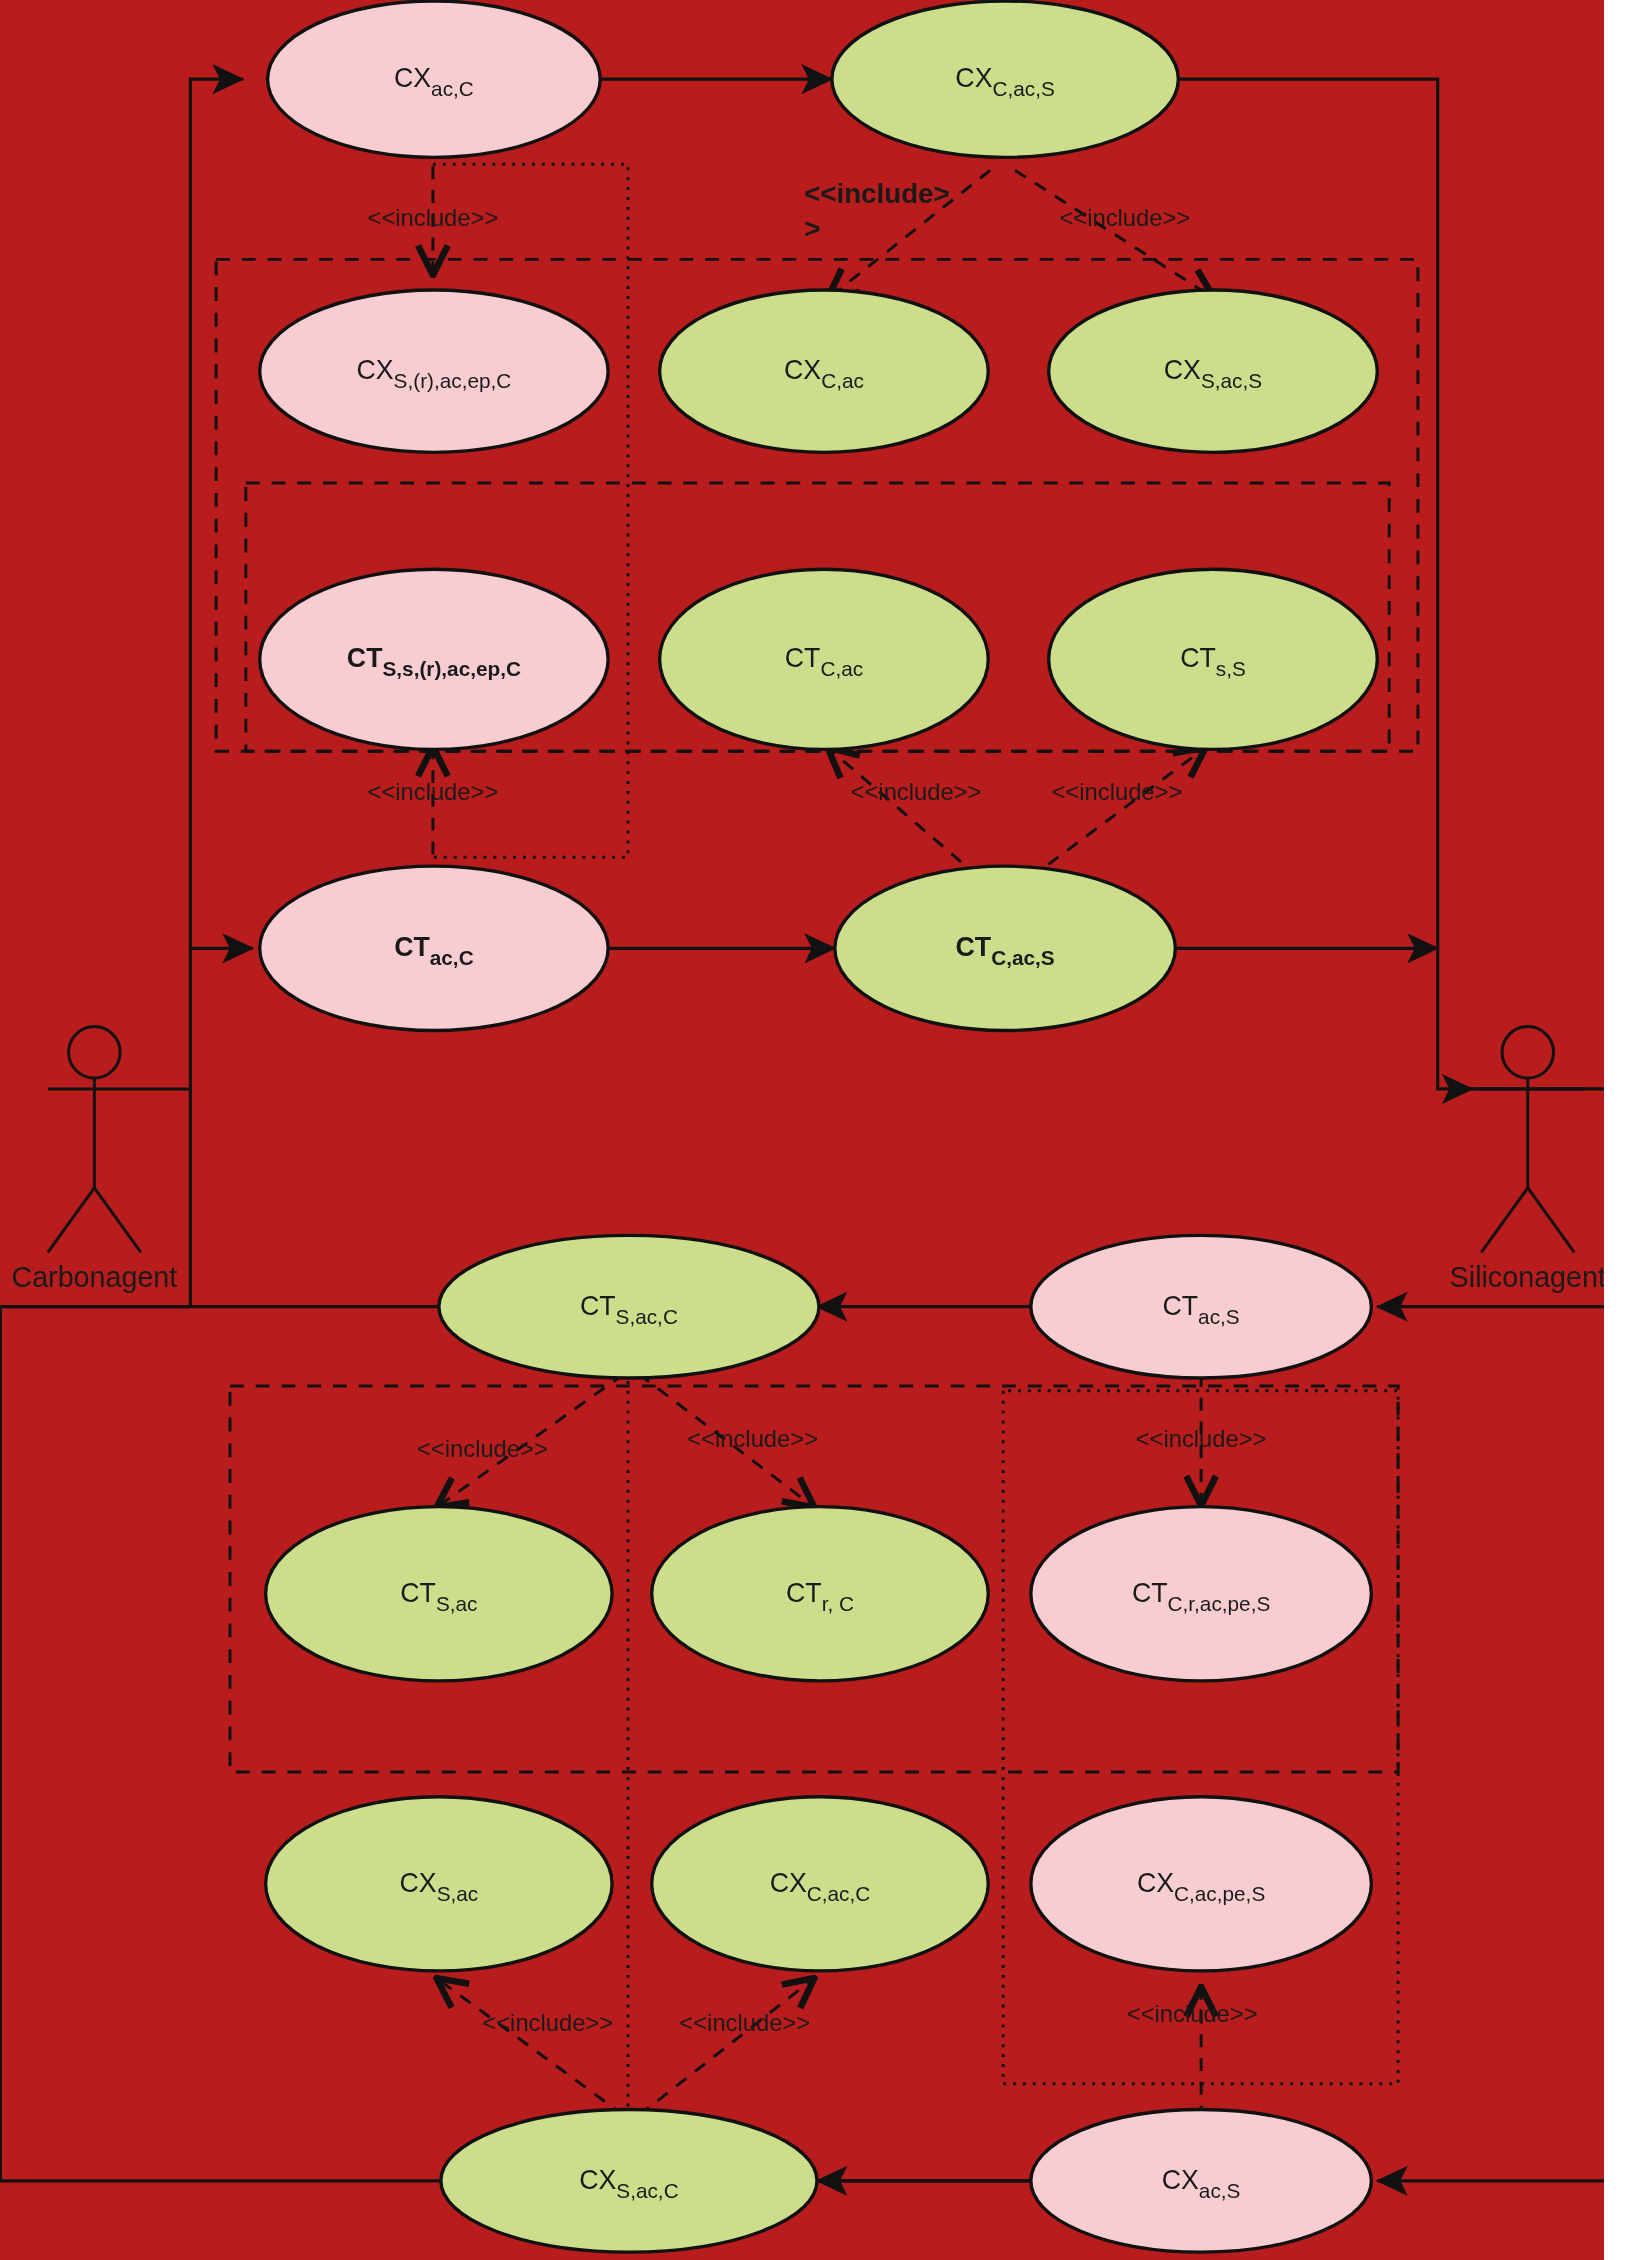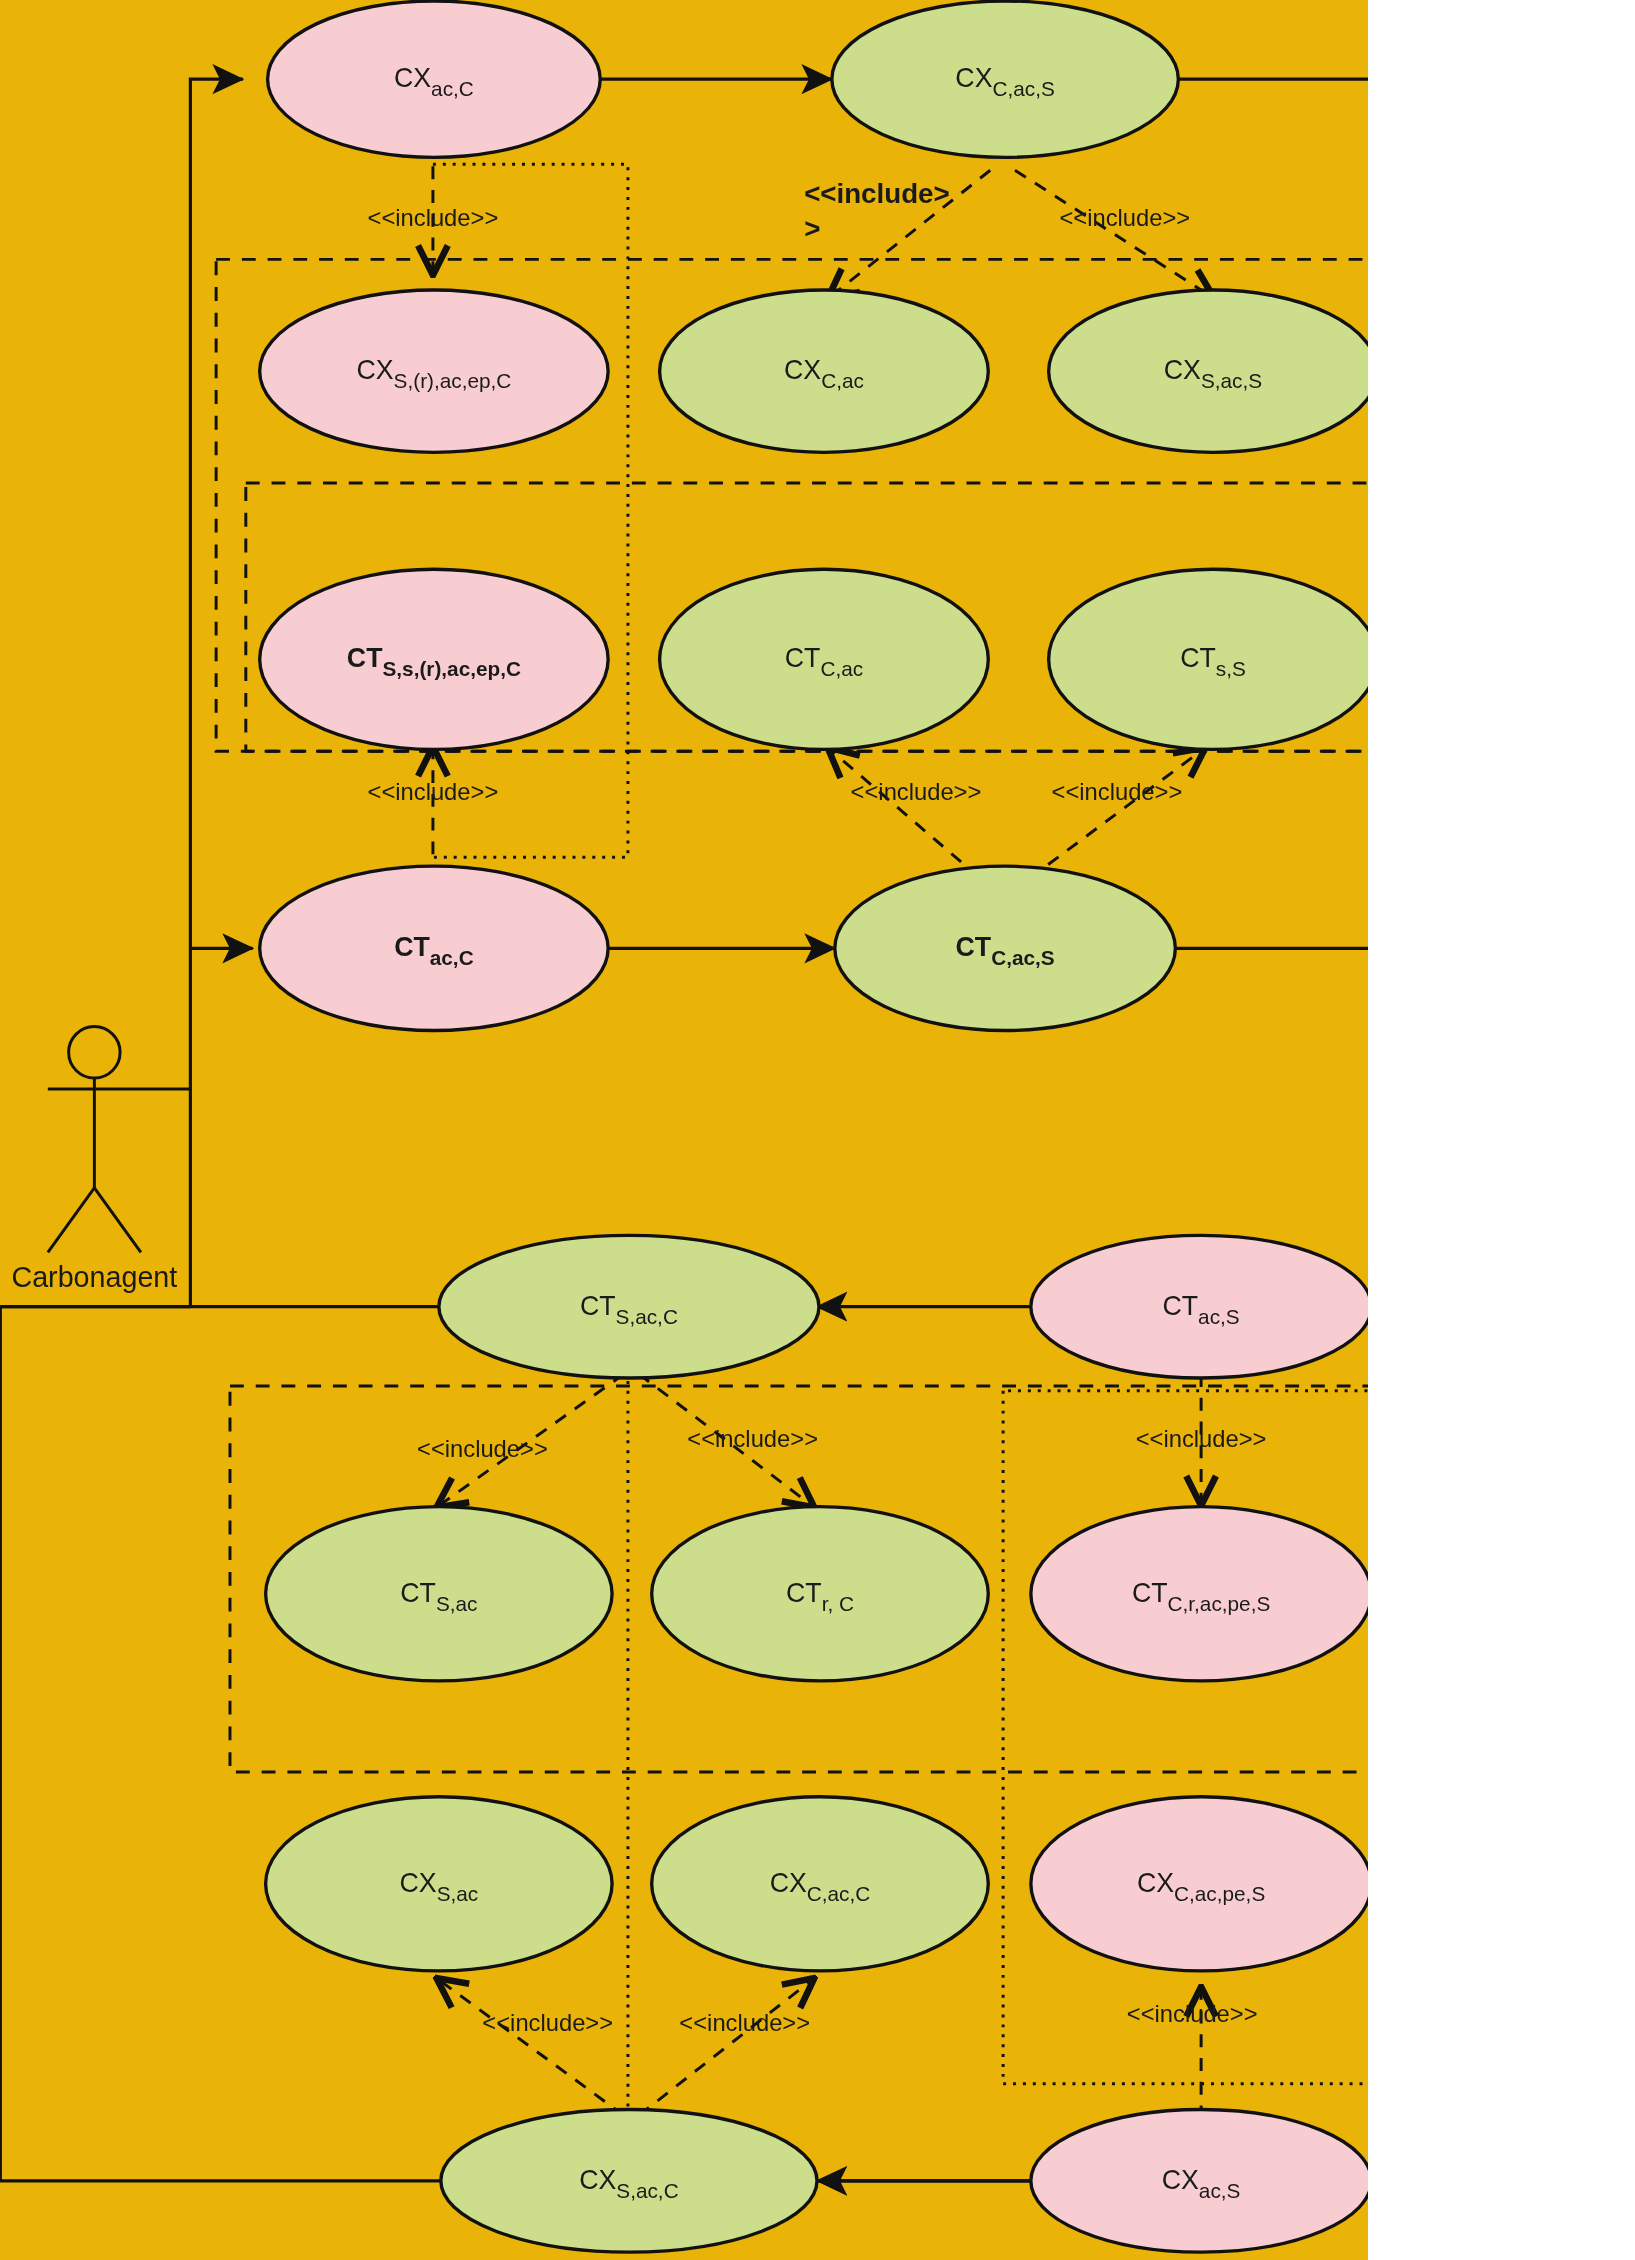--- a/index.html
+++ b/index.html
@@ -1,17 +1,17 @@
 <!DOCTYPE html>
 <html><head>
 <meta charset="utf-8">
 <style>
   html,body{margin:0;padding:0;background:#fff;}
   body{font-family:"Liberation Sans", sans-serif;}
-  #stage{position:relative;width:1368px;height:2260px;background:#eab308;overflow:hidden;}
+  #stage{position:relative;width:1604px;height:2260px;background:#b91c1c;overflow:hidden;}
   svg{position:absolute;top:0;left:0;width:1636px;height:2260px;}
   .uc-label{font-family:"Liberation Sans", sans-serif;font-size:27px;fill:#1a1a1a;}
   .uc-label.bold{font-weight:bold;}
   .sub{font-size:21px;}
   .inc{font-family:"Liberation Sans", sans-serif;font-size:24px;fill:#1a1a1a;}
   .inc.bold{font-weight:bold;font-size:28px;}
   .actor-label{font-family:"Liberation Sans", sans-serif;font-size:29px;fill:#1a1a1a;}
   .solid-line{stroke:#111;stroke-width:3.2;fill:none;}
   .dash-assoc{stroke:#111;stroke-width:3.0;fill:none;stroke-dasharray:13 11;}
   .box-dash{stroke:#111;stroke-width:3.0;fill:none;stroke-dasharray:14 12;}

